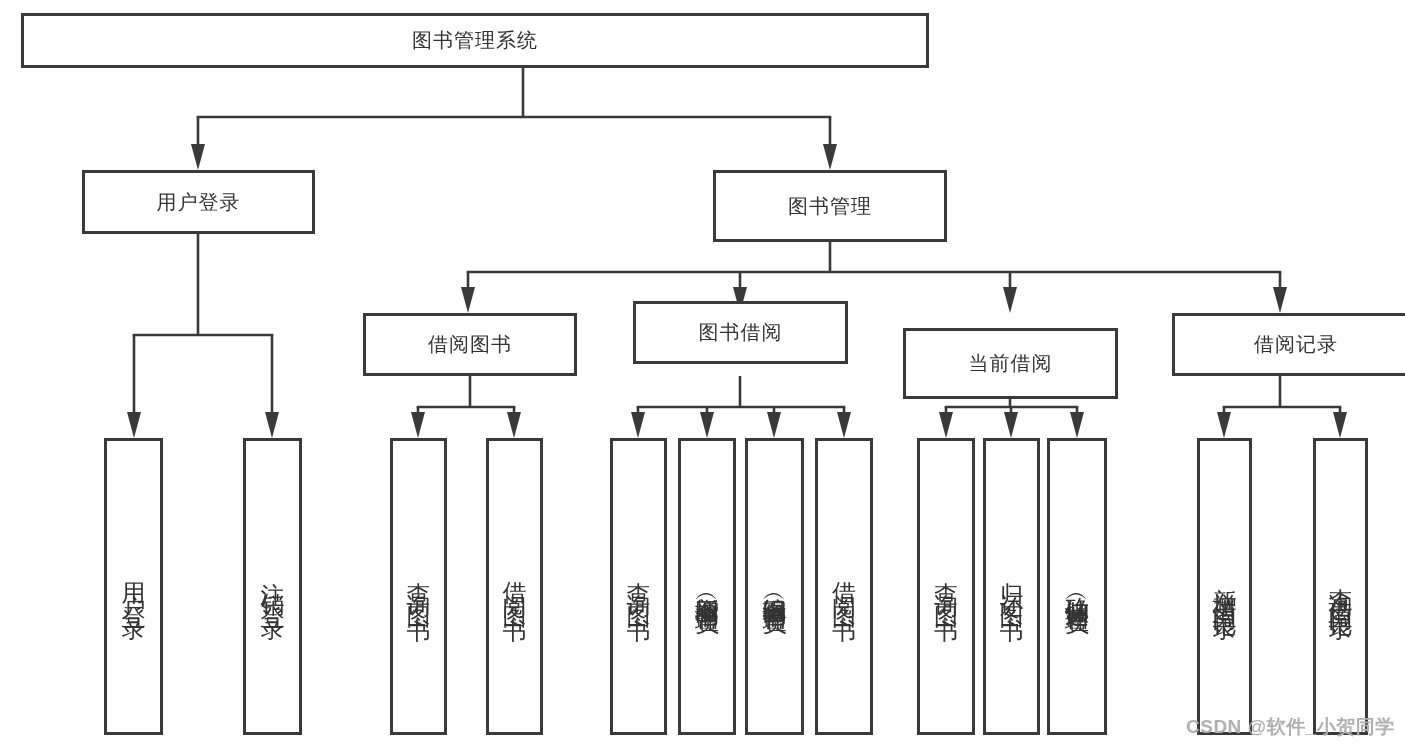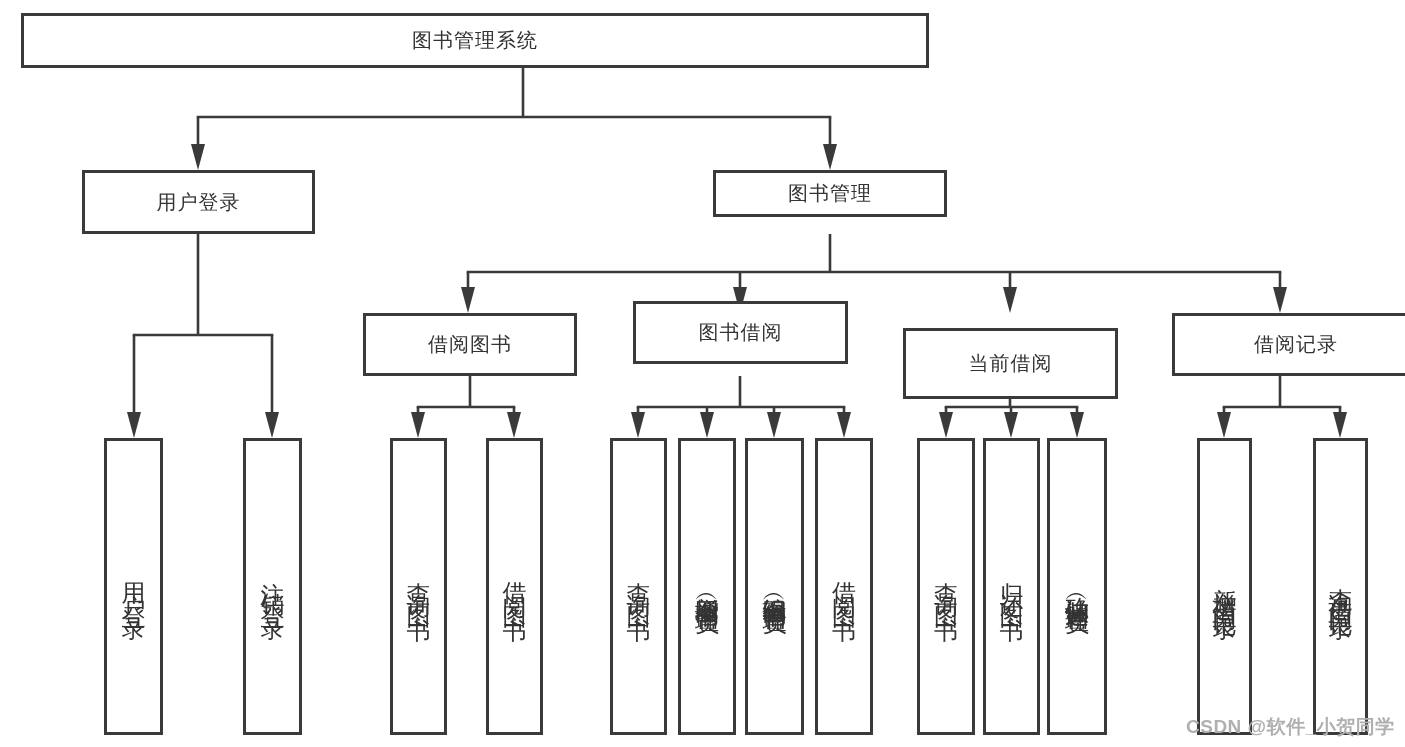--- a/index.html
+++ b/index.html
@@ -89,21 +89,21 @@
     </div>
     <div class="node hbox" style="left: 82px; top: 170px; width: 233px; height: 64px;">
       <span>用户登录</span>
     </div>
     <div class="node leaf" style="left: 104px; top: 438px; width: 59px; height: 297px;">
       <span class="ls-wide">用户登录</span>
     </div>
     <div class="node leaf" style="left: 243px; top: 438px; width: 59px; height: 297px;">
       <span class="ls-wide">注销登录</span>
     </div>
-    <div class="node hbox" style="left: 713px; top: 170px; width: 234px; height: 47px;">
+    <div class="node hbox" style="left: 713px; top: 170px; width: 234px; height: 72px;">
       <span>图书管理</span>
     </div>
     <div class="node hbox" style="left: 363px; top: 313px; width: 214px; height: 63px;">
       <span>借阅图书</span>
     </div>
     <div class="node leaf" style="left: 390px; top: 438px; width: 57px; height: 297px;">
       <span class="ls-wide">查询图书</span>
     </div>
     <div class="node leaf" style="left: 486px; top: 438px; width: 57px; height: 297px;">
       <span class="ls-wide">借阅图书</span>

